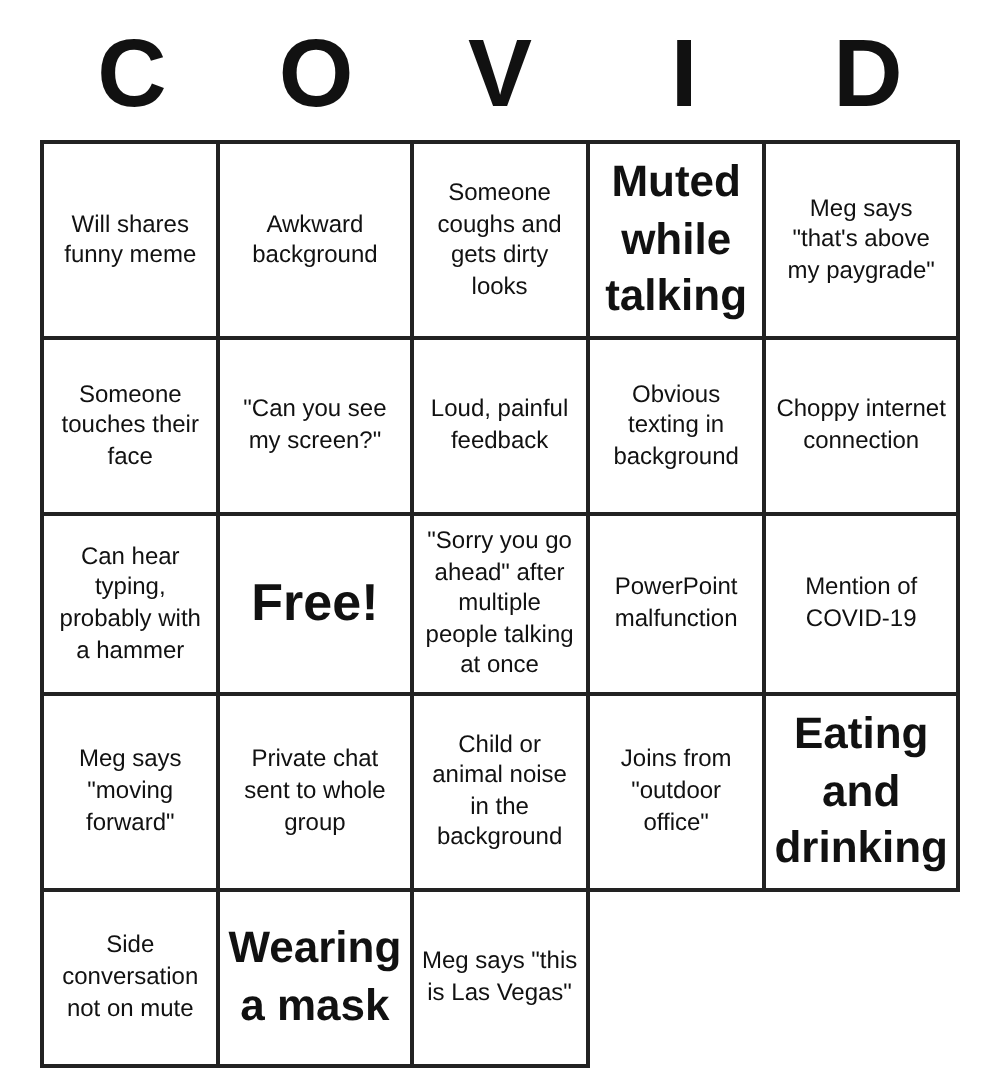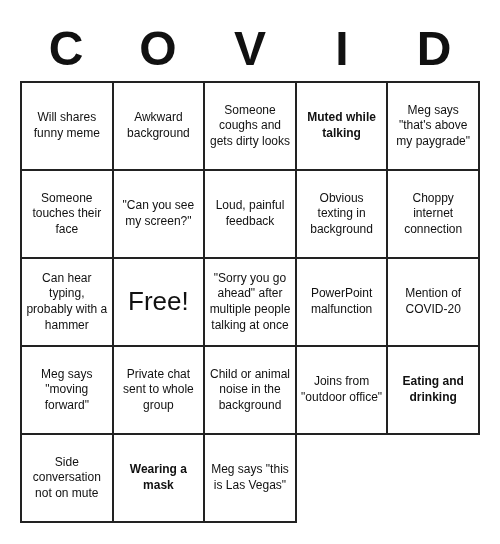--- a/index.html
+++ b/index.html
@@ -45,24 +45,24 @@
       align-items: center;
       justify-content: center;
       text-align: center;
       padding: 5px 4px;
       font-size: 12px;
       color: #111;
       line-height: 1.3;
     }
     .bingo-cell.free {
       font-size: 26px;
-      font-weight: normal;
+      font-weight: bold;
     }
     .bingo-cell.highlight {
-      font-size: 12px;
+      font-size: 22px;
       font-weight: bold;
     }
   </style>
 </head>
 <body>
 
 <div class="bingo-card">
   <div class="bingo-header">
   <div class="bingo-letter">C</div>
       <div class="bingo-letter">O</div>
@@ -78,21 +78,21 @@
       <div class="bingo-cell">Meg says "that's above my paygrade"</div>
       <div class="bingo-cell">Someone touches their face</div>
       <div class="bingo-cell">"Can you see my screen?"</div>
       <div class="bingo-cell">Loud, painful feedback</div>
       <div class="bingo-cell">Obvious texting in background</div>
       <div class="bingo-cell">Choppy internet connection</div>
       <div class="bingo-cell">Can hear typing, probably with a hammer</div>
       <div class="bingo-cell free">Free!</div>
       <div class="bingo-cell">"Sorry you go ahead" after multiple people talking at once</div>
       <div class="bingo-cell">PowerPoint malfunction</div>
-      <div class="bingo-cell">Mention of COVID-20</div>
+      <div class="bingo-cell">Mention of COVID-19</div>
       <div class="bingo-cell">Meg says "moving forward"</div>
       <div class="bingo-cell">Private chat sent to whole group</div>
       <div class="bingo-cell">Child or animal noise in the background</div>
       <div class="bingo-cell">Joins from "outdoor office"</div>
       <div class="bingo-cell highlight">Eating and drinking</div>
       <div class="bingo-cell">Side conversation not on mute</div>
       <div class="bingo-cell highlight">Wearing a mask</div>
       <div class="bingo-cell">Meg says "this is Las Vegas"</div>
     </div>
 </div>

